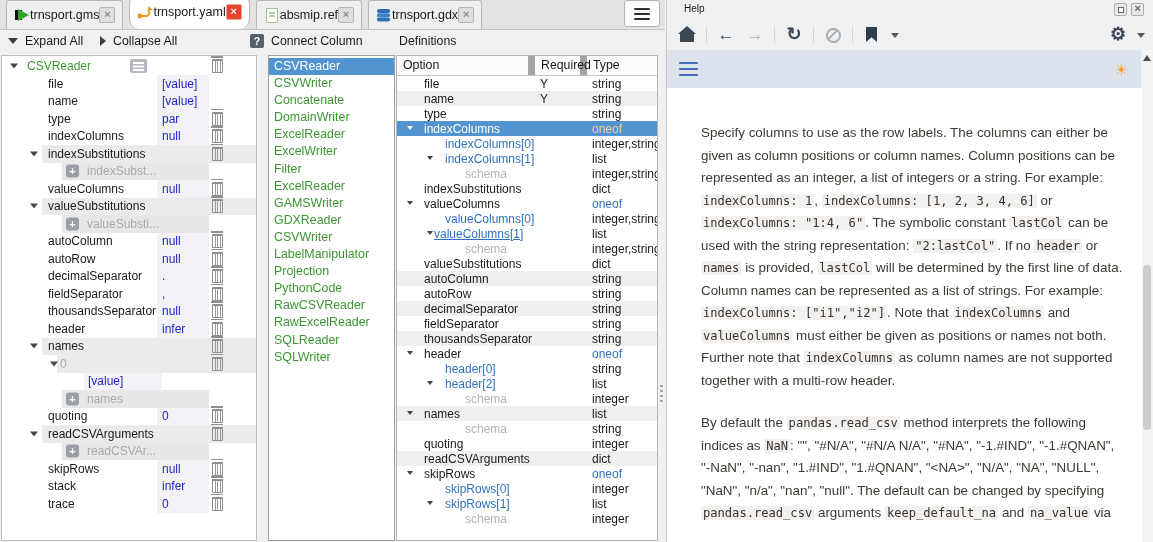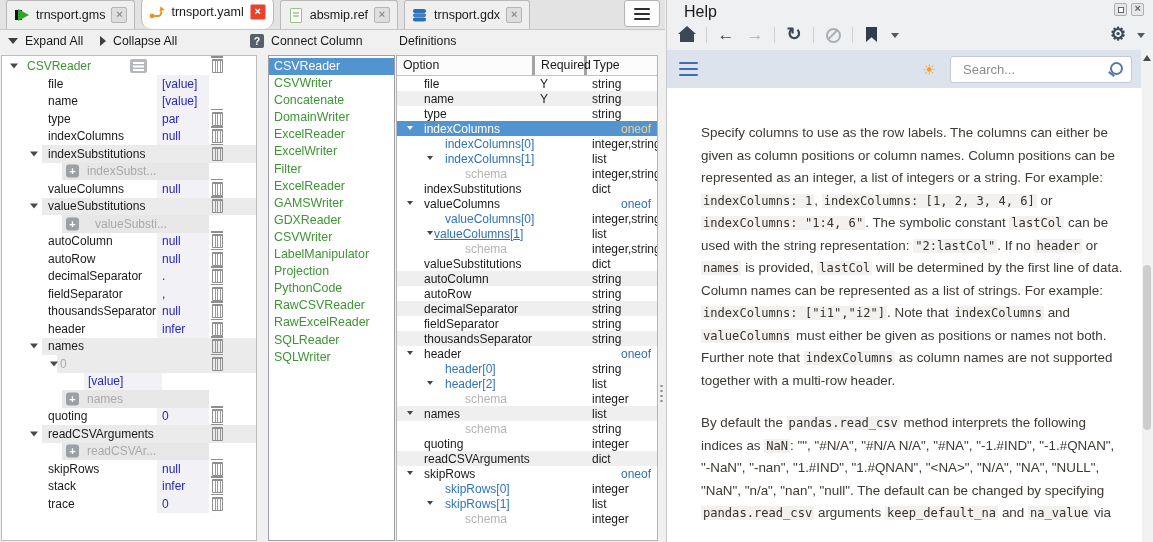--- a/index.html
+++ b/index.html
@@ -1,21 +1,21 @@
 <!DOCTYPE html>
 <html style="--selection-blue: #5294cf; --agent-green: #3c9632; --value-blue: #2525cd; --link-blue: #2f72c2; --oneof-selected-orange: #f3cf92; --help-link-blue: #4a6fc0; --active-tab-close-red: #e8432e; --sun-orange: #f59b1e; --hamburger-blue: #3f6db3;"><head>
 <meta charset="utf-8">
 <style>
   html,body{margin:0;padding:0;background:#e9e9e9;}
   body{font-family:"Liberation Sans",sans-serif;}
   .app{position:relative;width:1153px;height:542px;background:#f0f0f0;overflow:hidden;font-size:12px;color:#1a1a1a;}
 
   
   .tabbar{position:absolute;left:0;top:0;width:665px;height:29px;background:#e3e3e3;border-bottom:1px solid #c6c6c6;display:flex;align-items:flex-end;}
-  .tab{position:relative;display:flex;align-items:center;gap:6px;height:22px;margin-left:6px;padding:3px 7px;background:#efefef;border:1px solid #b9b9b9;border-bottom:none;border-radius:3px 3px 0 0;font-size:12.5px;white-space:nowrap;}
+  .tab{position:relative;display:flex;align-items:center;height:22px;margin-left:6px;padding:3px 7px;background:#efefef;border:1px solid #b9b9b9;border-bottom:none;border-radius:3px 3px 0 0;font-size:12.5px;white-space:nowrap;}
   .tab.active{height:28px;background:#fff;z-index:2;border-radius:10px;}
   .tclose{width:14px;height:14px;border:1px solid #b5b5b5;border-radius:2px;background:#dedede;color:#8f8f8f;font-size:11px;line-height:12px;text-align:center;font-weight:bold;}
   .tclose.red{background:var(--active-tab-close-red,#e8432e);border-color:#eda08f;color:#fff;}
   .tabmenu{margin-left:auto;margin-right:5px;margin-bottom:2px;width:34px;height:25px;background:#fdfdfd;border:1px solid #b3b3b3;border-radius:3px;display:flex;flex-direction:column;justify-content:center;align-items:center;gap:3px;}
   .tabmenu i{width:16px;height:2px;background:#2e2e2e;border-radius:1px;}
   .ticon{width:16px;height:14px;position:relative;display:inline-block;flex:0 0 auto;}
   .icon-gams-run::before{content:"";position:absolute;left:1px;top:2px;width:7px;height:10px;background:#111;}
   .icon-gams-run::after{content:"";position:absolute;left:4px;top:1px;border-left:11px solid #2fa42b;border-top:6px solid transparent;border-bottom:6px solid transparent;}
   .icon-ref-file::before{content:"";position:absolute;left:2px;top:0;width:10px;height:13px;background:#fff;border:1px solid #9cc08d;border-radius:1px;}
   .icon-ref-file::after{content:"";position:absolute;left:5px;top:4px;width:6px;height:2px;background:#b5d4a7;box-shadow:0 3px 0 #b5d4a7;}
@@ -50,40 +50,40 @@
   .formic::before{content:"";position:absolute;left:3px;right:3px;top:3px;height:1.5px;background:#fff;box-shadow:0 3.5px 0 #fff,0 7px 0 #fff;}
 
   
   .agents-panel{position:absolute;left:268px;top:55px;width:127px;height:486px;background:#fff;border:1px solid #9aa0a6;overflow:hidden;box-sizing:border-box;padding-top:2px;}
   .agent{height:17.1px;line-height:17.1px;padding-left:5px;font-size:12.4px;color:var(--agent-green,#3c9632);white-space:nowrap;}
   .agent.sel{background:var(--selection-blue,#5294cf);color:#fff;}
 
   
   .defs-panel{position:absolute;left:396px;top:55px;width:262px;height:486px;background:#fff;border:1px solid #b5b5b5;overflow:hidden;box-sizing:border-box;}
   .dhead{display:flex;height:19px;background:#fcfcfc;border-bottom:1px solid #c3c3c3;font-size:12.3px;}
-  .dhead span{padding:2px 0 0 6px;border-right:3px solid #a3a3a3;box-sizing:border-box;}
+  .dhead span{padding:2px 0 0 6px;border-right:7px solid #a3a3a3;box-sizing:border-box;}
   .drow{position:relative;height:15px;font-size:12px;}
   .drow.shade{background:#efefef;}
   .drow.sel{background:var(--selection-blue,#5294cf);}
   .dexp{position:absolute;top:5px;width:0;height:0;border-left:3.5px solid transparent;border-right:3.5px solid transparent;border-top:4.5px solid #444;}
   .drow.sel .dexp{border-top-color:#fff;}
   .dlab{position:absolute;top:1px;white-space:nowrap;}
   .dlab.var{color:var(--link-blue,#2f72c2);}
   .dlab.schema{color:#b4b4b4;}
   .drow.sel .dlab{color:#fff;}
   .dreq{position:absolute;left:143px;top:1px;}
   .dtype{position:absolute;left:195px;top:1px;white-space:nowrap;}
-  .dtype.oneof{color:var(--link-blue,#2f72c2);margin-left:29px;}
+  .dtype.oneof{color:var(--link-blue,#2f72c2);}
   .drow.sel .dtype.oneof{color:var(--oneof-selected-orange,#f3cf92);}
   .sdots{position:absolute;left:660px;top:382px;}
   .sdots i{display:block;width:2.5px;height:2.5px;border-radius:50%;background:#9a9a9a;margin:2.5px 0;}
 
   
   .help{position:absolute;left:666px;top:0;width:487px;height:542px;background:#eef0f2;border-left:1px solid #c9c9c9;box-sizing:border-box;}
-  .help-titlebar{position:relative;height:20px;font-size:16px;}
+  .help-titlebar{position:relative;height:20px;font-size:10px;}
   .help-title{position:absolute;left:17px;top:3px;}
   .winbtn{position:absolute;top:3px;width:13px;height:13px;background:#e7e7e7;border:1px solid #aeaeae;border-radius:2px;box-sizing:border-box;}
   .winbtn.restore{right:26px;}
   .winbtn.close{right:9px;}
   .winbtn.restore::before{content:"";position:absolute;left:3px;top:3px;width:4px;height:4px;border:1px solid #666;background:#fff;}
   .winbtn.close::before{content:"×";position:absolute;left:2.5px;top:-2px;font-size:11px;color:#666;font-weight:bold;}
   .help-toolbar{position:absolute;top:20px;left:0;width:100%;height:30px;display:flex;align-items:center;padding-left:10px;gap:9px;box-sizing:border-box;}
   .hic{width:20px;height:20px;position:relative;color:#3b4754;font-size:17px;line-height:19px;text-align:center;font-weight:bold;}
   .hic.dis{color:#a9aeb4;}
   .vsep{width:1px;height:16px;background:#d2d2d2;}
@@ -221,21 +221,21 @@
       </div>
       <div class="trow k-group">
         <span class="band gband"></span>
         <span class="texp abs" style="left: 28px;"></span>
         <span class="tlab abs" style="left: 46px;">valueSubstitutions</span>
         <span class="trash abs" style="left: 210px;"></span>
       </div>
       <div class="trow k-add">
         <span class="band aband"></span>
         <span class="plus abs" style="left: 64px;">+</span>
-        <span class="tlab grayt abs" style="left: 85px; margin-left: 8px;">valueSubsti...</span>
+        <span class="tlab grayt abs" style="left: 85px;">valueSubsti...</span>
       </div>
       <div class="trow k-prop">
         <span class="tlab abs" style="left: 46px;">autoColumn</span>
         <span class="band vband" style="left: 155px; width: 52px;"></span>
         <span class="tval abs" style="left: 160px;">null</span>
         <span class="trash abs" style="left: 210px;"></span>
       </div>
       <div class="trow k-prop">
         <span class="tlab abs" style="left: 46px;">autoRow</span>
         <span class="band vband" style="left: 155px; width: 52px;"></span>
@@ -513,24 +513,20 @@
       <span class="hic ic-gear"></span>
       <span class="caret gear-caret"></span>
     </div>
     <div class="help-search">
       <span class="ic-burger">
           <i></i>
           <i></i>
           <i></i>
         </span>
       <span class="ic-sun"></span>
-      <span class="search-box">
-        <input type="text" placeholder="Search..." style="">
-        <span class="ic-mag"></span>
-      </span>
     </div>
     <div class="help-scrollbar">
       <span class="sb-up"></span>
       <span class="sb-thumb"></span>
     </div>
     <div class="help-content">
       <div class="doc-body" id="docbody">
           <p><span>Specify columns to use as the row labels. The columns can either be given as column positions or column names. Column positions can be represented as an integer, a list of integers or a string. For example: </span><code>indexColumns: 1</code><span>, </span><code>indexColumns: [1, 2, 3, 4, 6]</code><span> or </span><code>indexColumns: "1:4, 6"</code><span>. The symbolic constant </span><code>lastCol</code><span> can be used with the string representation: </span><code>"2:lastCol"</code><span>. If no </span><code>header</code><span> or </span><code>names</code><span> is provided, </span><code>lastCol</code><span> will be determined by the first line of data. Column names can be represented as a list of strings. For example: </span><code>indexColumns: ["i1","i2"]</code><span>. Note that </span><code>indexColumns</code><span> and </span><code>valueColumns</code><span> must either be given as positions or names not both. Further note that </span><code>indexColumns</code><span> as column names are not supported together with a multi-row header.</span></p>
           <p class="p2"><span>By default the </span><code>pandas.read_csv</code><span> method interprets the following indices as </span><code>NaN</code><span>: "", "#N/A", "#N/A N/A", "#NA", "-1.#IND", "-1.#QNAN", "-NaN", "-nan", "1.#IND", "1.#QNAN", "&lt;NA&gt;", "N/A", "NA", "NULL", "NaN", "n/a", "nan", "null". The default can be changed by specifying </span><code>pandas.read_csv</code><span> arguments </span><code>keep_default_na</code><span> and </span><code>na_value</code><span> via </span></p>
         </div>

